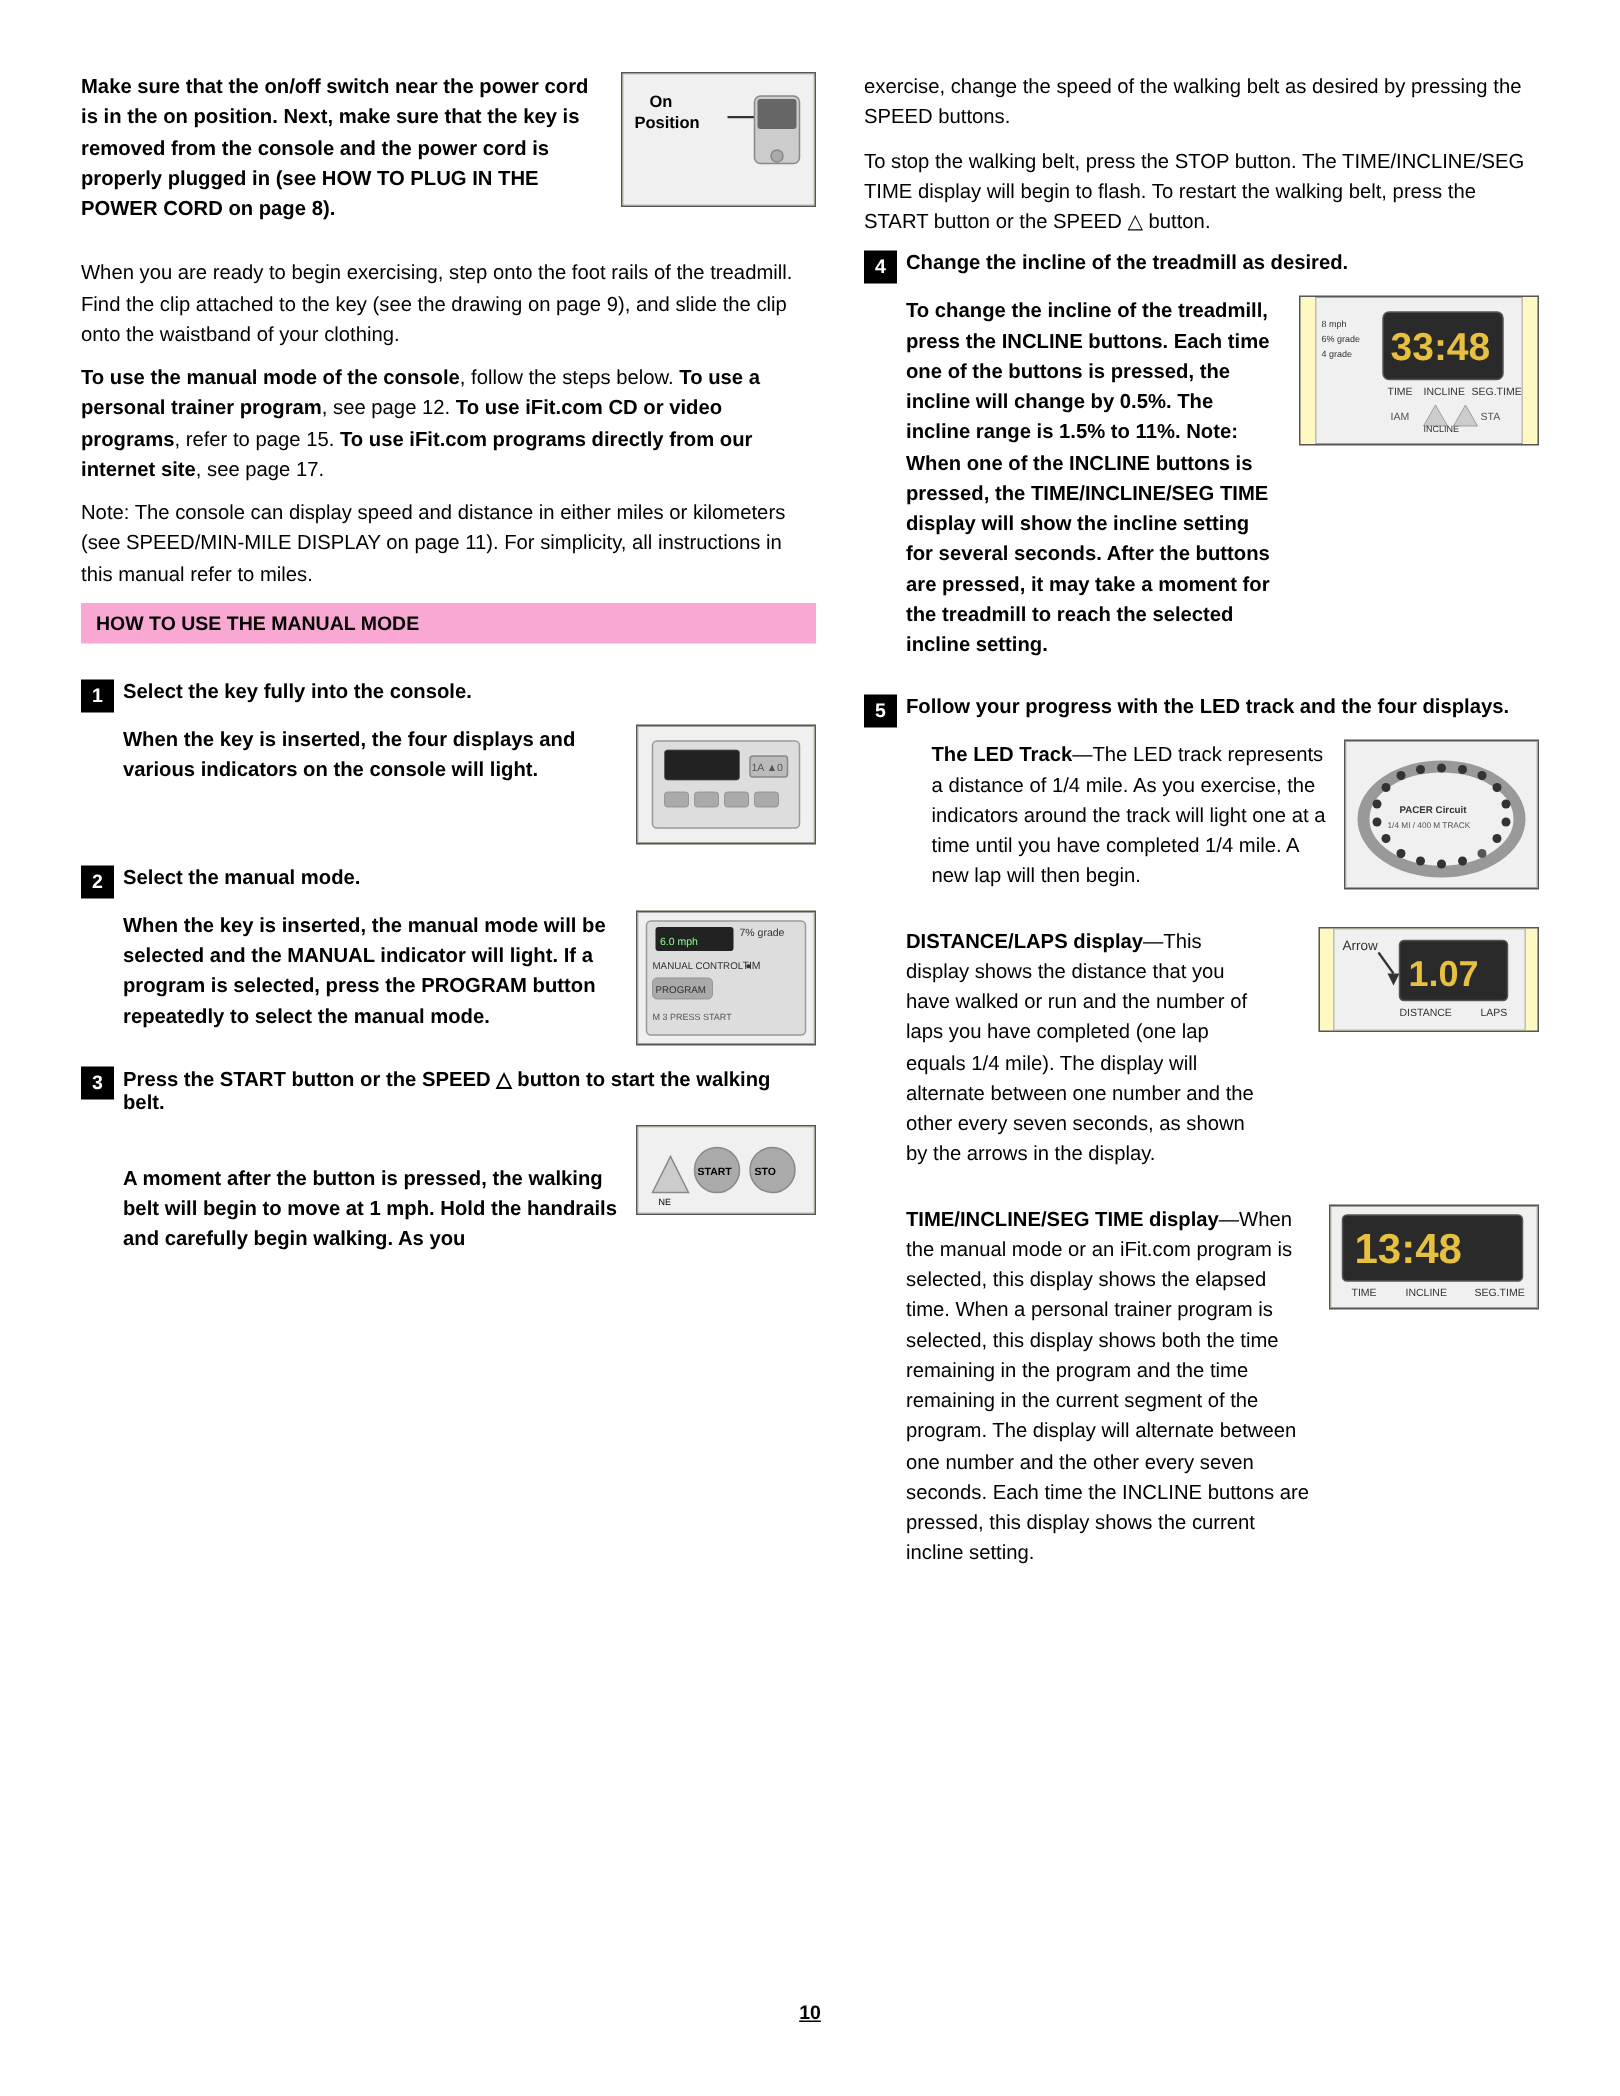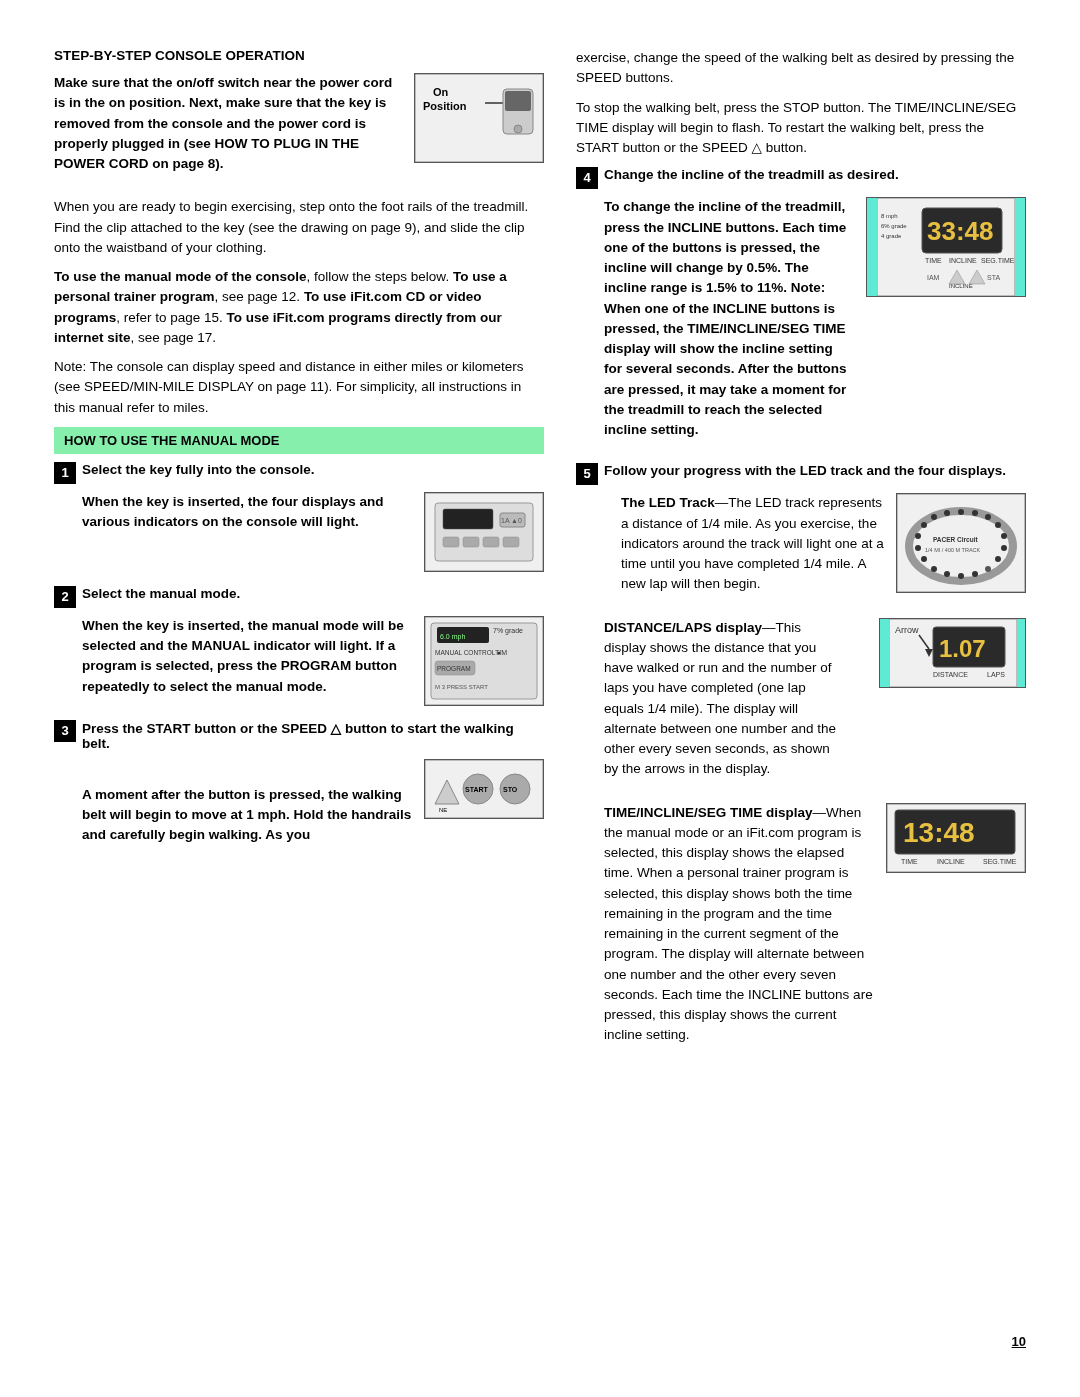--- a/index.html
+++ b/index.html
@@ -31,26 +31,26 @@
     .right-col {
       flex: 1;
     }
     .section-header {
       font-weight: bold;
       font-size: 13.5px;
       text-transform: uppercase;
       margin-bottom: 10px;
     }
     .gray-box {
-      background: #86efac;
+      background: #f9a8d4;
       padding: 6px 10px;
       font-weight: bold;
       font-size: 13px;
       text-transform: uppercase;
-      margin-bottom: 8px;
+      margin-bottom: 24px;
     }
     p {
       margin-bottom: 9px;
       line-height: 1.5;
       font-size: 13.5px;
     }
     .step-num {
       display: inline-block;
       width: 22px;
       height: 22px;
@@ -78,21 +78,21 @@
       gap: 12px;
       align-items: flex-start;
       margin-bottom: 14px;
     }
     .step-text {
       flex: 1;
       font-weight: bold;
     }
     .img-box {
       border: 1.5px solid #555;
-      background: #5eead4;
+      background: #fef9c3;
       display: flex;
       align-items: center;
       justify-content: center;
       flex-shrink: 0;
       font-size: 11px;
       color: #555;
       position: relative;
       overflow: hidden;
       text-decoration: underline;
     }
@@ -134,21 +134,21 @@
     }
     
     .time-display-img {
       width: 140px;
       height: 70px;
     }
 
     .bold { font-weight: bold; }
 
     .page-num {
-      text-align: right;
+      text-align: center;
       font-size: 13px;
       margin-top: 18px;
       font-weight: bold;
       text-decoration: underline;
     }
 
     
     svg text { font-family: Arial, Helvetica, sans-serif; }
 
     
@@ -171,21 +171,20 @@
     }
   </style>
 </head>
 <body>
 
 <div class="page">
   <div class="two-col">
 
     <div class="left-col">
 
-      <div class="section-header">STEP-BY-STEP CONSOLE OPERATION</div>
 
       <div class="step-with-img">
         <div class="step-text">
           <p>Make sure that the on/off switch near the power cord is in the on position. Next, make sure that the key is removed from the console and the power cord is properly plugged in (see HOW TO PLUG IN THE POWER CORD on page 8).</p>
         </div>
         <div class="img-box on-position-img">
           <svg width="128" height="88" viewBox="0 0 128 88">
             <rect x="0" y="0" width="128" height="88" fill="#f0f0f0" stroke="#888" stroke-width="1"></rect>
 
             <text x="18" y="22" font-size="11" font-weight="bold">On</text>

